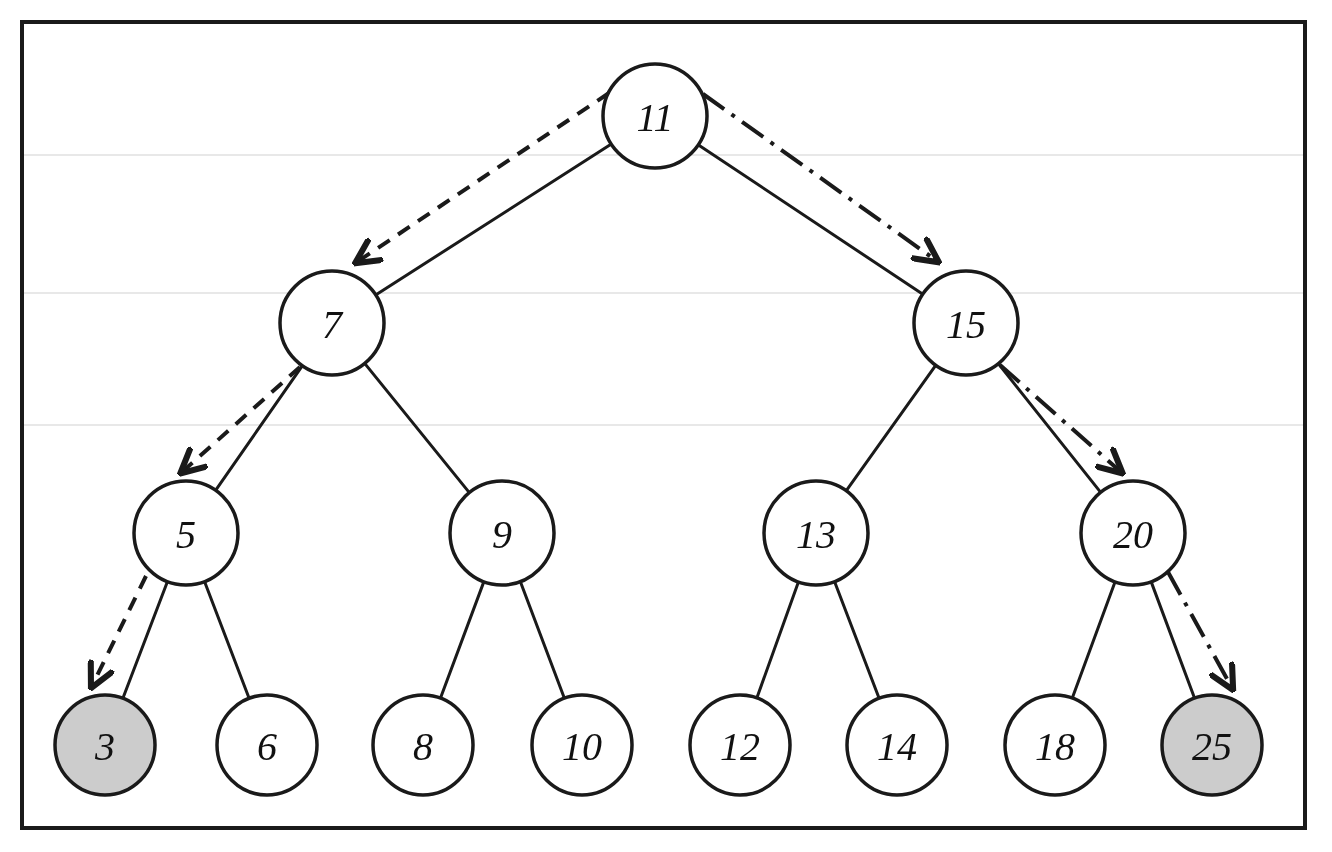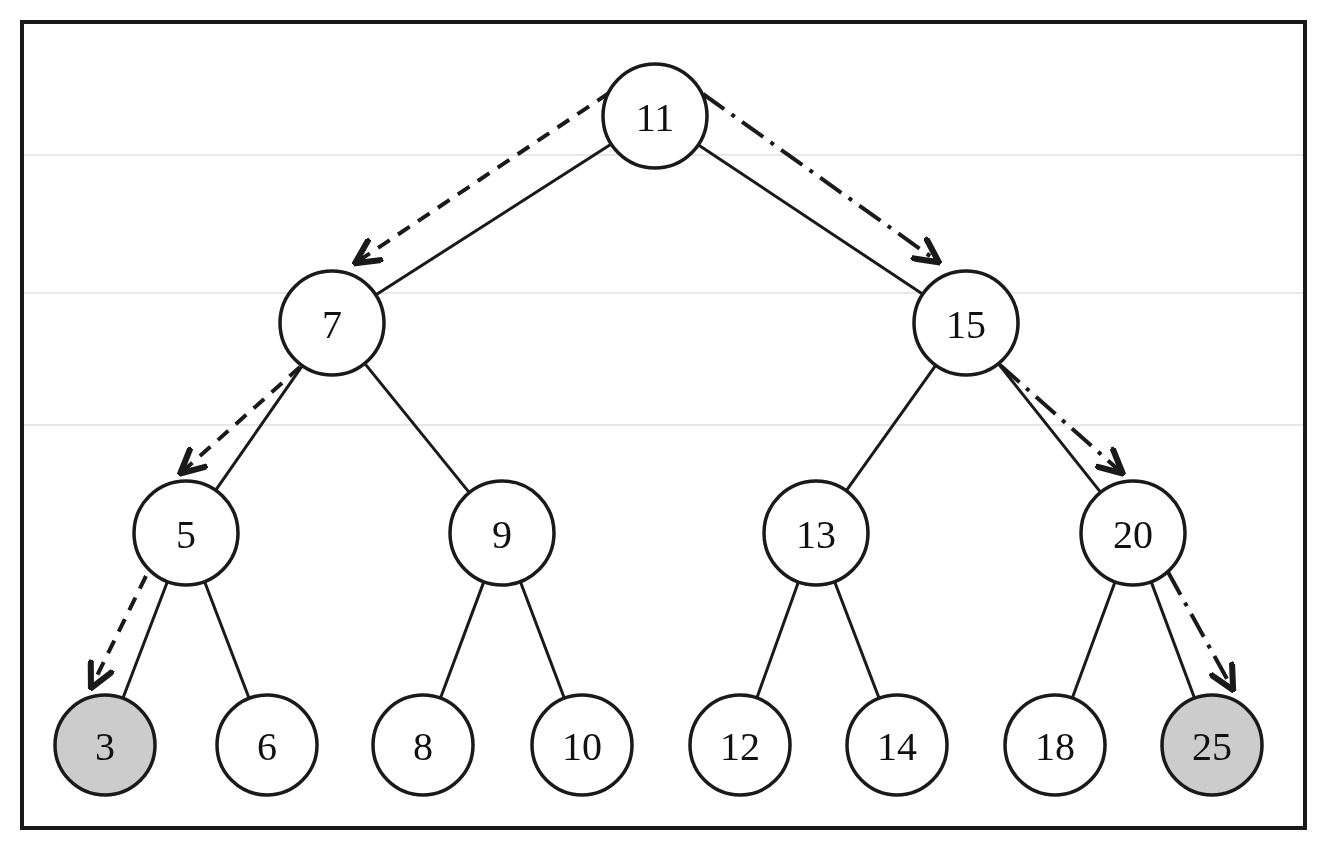--- a/index.html
+++ b/index.html
@@ -10,20 +10,21 @@
   }
   body {
     font-family: "Liberation Serif", "DejaVu Serif", serif;
   }
   #figure-root {
     position: relative;
     width: 1332px;
     height: 852px;
     background: #7dd3fc;
     overflow: hidden;
+    font-style: italic;
   }
   #figure-canvas {
     position: absolute;
     top: 0;
     left: 0;
     width: 1332px;
     height: 852px;
   }
   .node-label {
     font-family: "Liberation Serif", "DejaVu Serif", serif;

